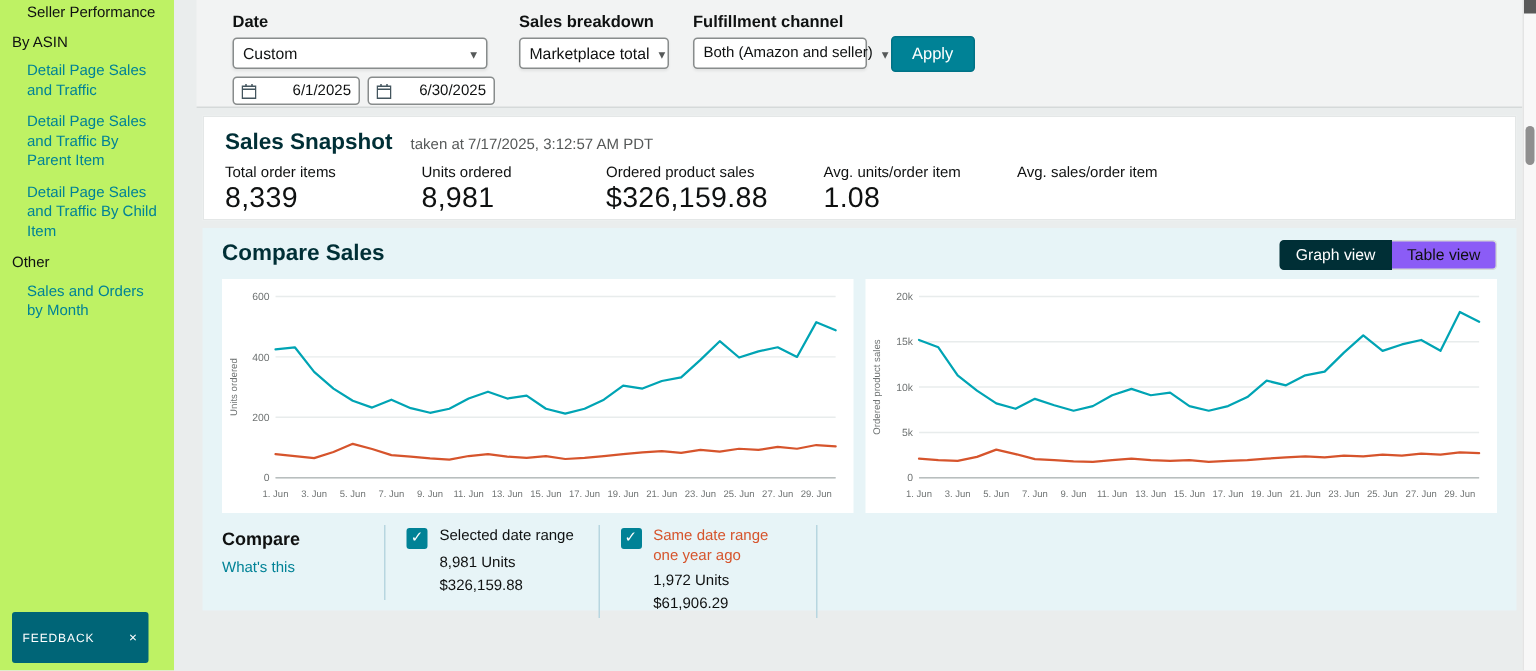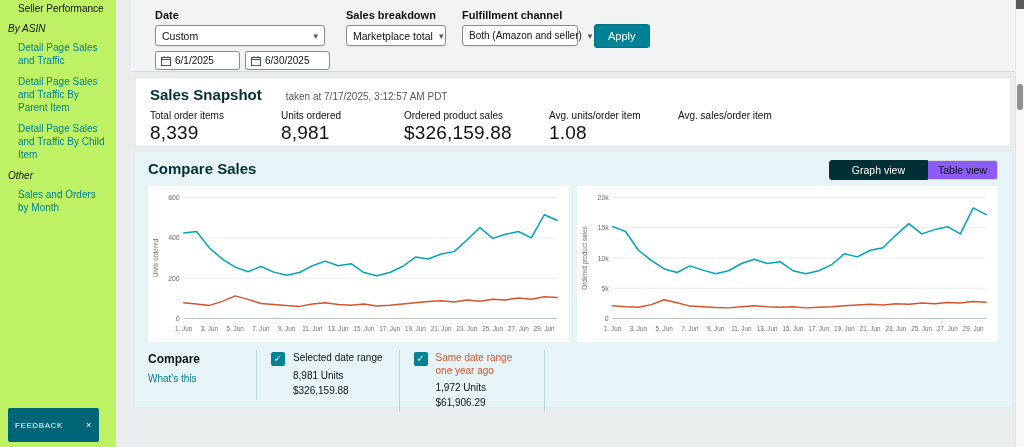--- a/index.html
+++ b/index.html
@@ -2,57 +2,57 @@
 <html><head>
 <meta charset="utf-8">
 <style>
   * { margin:0; padding:0; box-sizing:border-box; font-family:"Liberation Sans", sans-serif; }
   html,body { width:1024px; height:447px; overflow:hidden; }
   body { position:relative; background:#eaeded; font-size:11px; color:#0f1111; }
 
   
   .sidebar { position:absolute; left:0; top:0; width:116px; height:100%; background:#bef264; padding-top:1px; z-index:2; }
   .side-top { color:#0f1111; font-size:10px; padding:2px 8px 4px 18px; cursor:pointer; }
-  .side-header { color:#0f1111; font-size:10px; padding:5px 8px 3px 8px;font-style:italic; }
+  .side-header { color:#0f1111; font-size:10px; padding:5px 8px 3px 8px; }
   .side-link { color:#008296; font-size:10px; line-height:1.3; padding:4px 10px 4px 18px; cursor:pointer; }
 
   
   .main { position:absolute; left:131px; top:0; right:9px; bottom:0; background:#eaeded; }
 
   
   .filter-bar { height:72px; background:#f2f3f3; border-bottom:1px solid #d5d9d9; padding:9px 0 0 24px; display:flex; align-items:flex-start; }
   .fgroup { margin-right:16px; }
   .flabel { font-size:11px; font-weight:bold; color:#0f1111; margin-bottom:4px; }
   .select { background:#fff; border:1px solid #888c8c; border-radius:3px; height:21px; font-size:10.5px; display:flex; align-items:center; justify-content:space-between; padding:0 6px; cursor:pointer; box-shadow:0 1px 2px rgba(15,17,17,.07); white-space:nowrap; }
   .sel-date { width:170px; }
   .sel-breakdown { width:100px; }
   .sel-fulfill { width:116px; font-size:10px; }
   .chev { color:#565959; font-size:9px; margin-left:6px; }
   .date-row { display:flex; gap:5px; margin-top:5px; }
-  .date-input { width:85px; height:19px; background:#fff; border:1px solid #888c8c; border-radius:3px; display:flex; align-items:center; gap:4px; padding:0 5px; font-size:10px; cursor:text; }
+  .date-input { width:85px; height:19px; background:#fff; border:1px solid #888c8c; border-radius:3px; display:flex; align-items:center; gap:4px; padding:0 5px; font-size:10px; cursor:text;justify-content:space-between; }
   .cal-icon { display:inline-flex; }
   .apply-btn { margin-top:15px; height:24px; padding:0 13px; background:#008296; color:#fff; border:1px solid #007286; border-radius:3px; font-size:11px; cursor:pointer; }
 
   
   .snapshot { margin:5px 4px 0 4px; background:#fff; border:1px solid #e4e7e7; padding:8px 14px 9px 14px; height:70px; }
-  .snap-head { display:flex; align-items:baseline; gap:24px; }
+  .snap-head { display:flex; align-items:baseline; gap:12px; }
   .snap-title { font-size:15px; font-weight:bold; color:#002f36; }
   .snap-taken { font-size:10px; color:#565959; }
   .metrics { display:flex; margin-top:7px;gap:23px; }
   .metric { margin-right:14px; }
   .metric:nth-child(1){ width:94px;} .metric:nth-child(2){ width:86px;} .metric:nth-child(3){ width:108px;} .metric:nth-child(4){ width:92px;} .metric:nth-child(5){ width:110px;}
   .m-label { font-size:10px; color:#0f1111; }
   .m-value { font-size:19px; color:#0f1111; margin-top:1px; letter-spacing:.2px; }
 
   
   .compare-card { margin:5px 4px 0 4px; background:#e7f4f7; padding:8px 13px 8px 13px; height:255px; }
   .cmp-head { display:flex; justify-content:space-between; align-items:flex-start; }
   .cmp-title { font-size:15px; font-weight:bold; color:#002f36; }
   .view-toggle { display:flex; }
-  .btn-graph { background:#002f36; color:#fff; border:1px solid #002f36; border-radius:3px 0 0 3px; font-size:10.5px; padding:3px 22px; cursor:pointer; }
+  .btn-graph { background:#002f36; color:#fff; border:1px solid #002f36; border-radius:3px 0 0 3px; font-size:10.5px; padding:3px 10px; cursor:pointer; }
   .btn-table { background:#8b5cf6; color:#0f1111; border:1px solid #d5d9d9; border-left:none; border-radius:0 3px 3px 0; font-size:10.5px; padding:3px 10px; cursor:pointer;text-align:right; }
   .charts-row { display:flex; gap:8px; margin-top:6px; }
   .chart-panel { flex:1; background:#fff; height:156px; padding:2px 2px 0 2px; }
   .chart-panel svg { width:100%; height:152px; display:block; }
 
   .cmp-row { display:flex; margin-top:8px; align-items:flex-start; }
   .cmp-left { width:108px; padding-top:2px; }
   .cmp-label { font-size:12px; font-weight:bold; color:#0f1111; }
   .whats-this { font-size:10px; color:#008296; margin-top:7px; cursor:pointer; }
   .legend-cell { border-left:1px solid #b7d6e0; padding:2px 16px 2px 14px; min-height:48px; }

